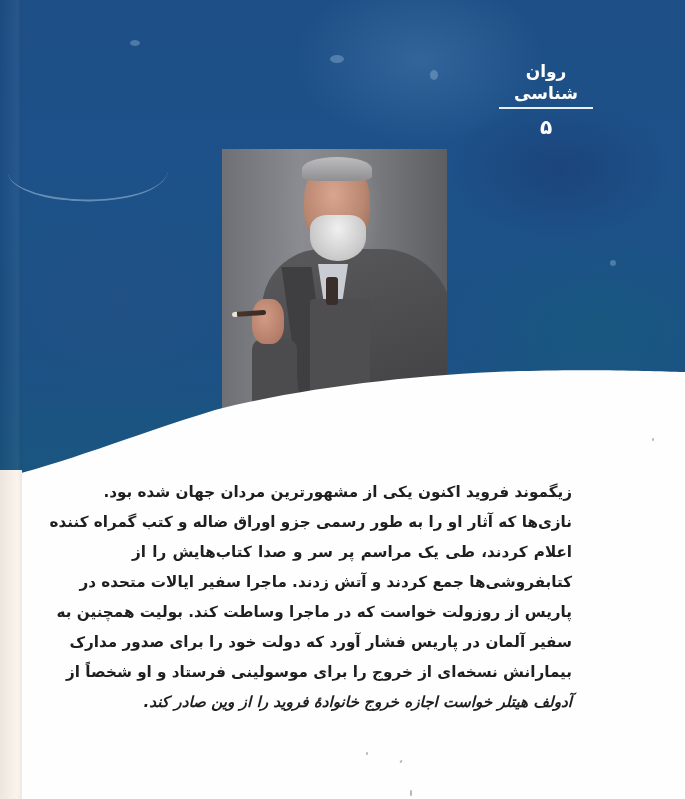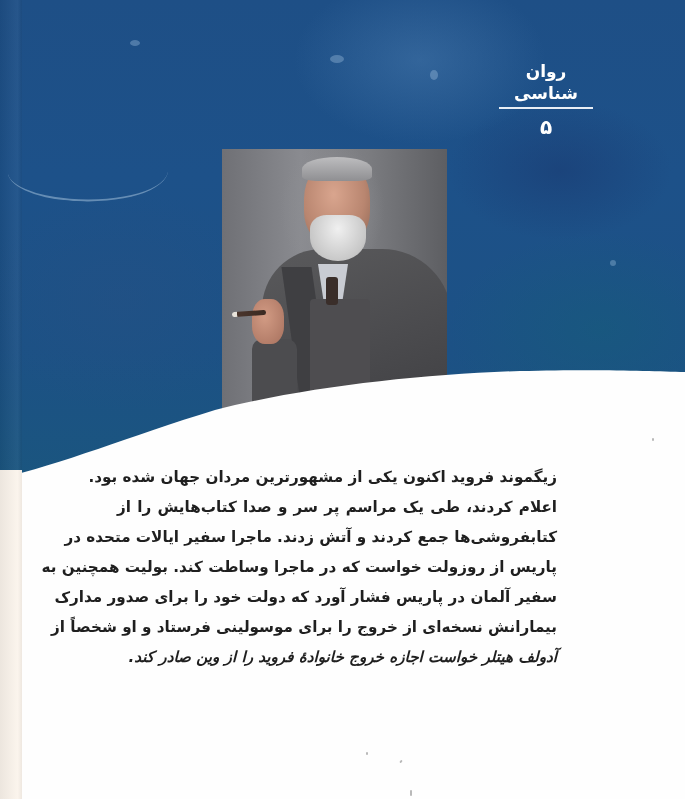--- a/index.html
+++ b/index.html
@@ -190,21 +190,21 @@
       top: 461px;
       width: 440px;
       direction: rtl;
       text-align: justify;
       text-align-last: right;
       font-size: 15.2px;
       font-weight: bold;
       line-height: 30px;
       color: #1f1f1f;
       z-index: 6;
-      margin: 1px;
+      margin: 16px;
     }
     .body-line {
       display: block;
       white-space: nowrap;
       text-align: justify;
       text-align-last: justify;
     }
     .body-line.last {
       text-align-last: right;
       font-style: italic;
@@ -252,20 +252,21 @@
 
   <svg class="white-curve" viewBox="0 0 685 799" width="685" height="799">
     <path d="M0,478 C60,465 130,436 215,410 C300,388 420,374 520,371 C600,369 650,371 685,372 L685,799 L0,799 Z" fill="#fefefe"></path>
   </svg>
 
   <div class="spine-lower"></div>
   <div class="spine"></div>
 
   <div class="body-text">
     <span class="body-line">زیگموند فروید اکنون یکی از مشهورترین مردان جهان شده بود.</span>
+    <span class="body-line">نازی‌ها که آثار او را به طور رسمی جزو اوراق ضاله و کتب گمراه کننده</span>
     <span class="body-line">اعلام کردند، طی یک مراسم پر سر و صدا کتاب‌هایش را از</span>
     <span class="body-line">کتابفروشی‌ها جمع کردند و آتش زدند. ماجرا سفیر ایالات متحده در</span>
     <span class="body-line">پاریس از روزولت خواست که در ماجرا وساطت کند. بولیت همچنین به</span>
     <span class="body-line">سفیر آلمان در پاریس فشار آورد که دولت خود را برای صدور مدارک</span>
     <span class="body-line">بیمارانش نسخه‌ای از خروج را برای موسولینی فرستاد و او شخصاً از</span>
     <span class="body-line last">آدولف هیتلر خواست اجازه خروج خانوادهٔ فروید را از وین صادر کند.</span>
   </div>
 
   <div class="speck" style="left:366px;top:752px;"></div>
   <div class="speck" style="left:400px;top:760px;transform:rotate(40deg);"></div>

